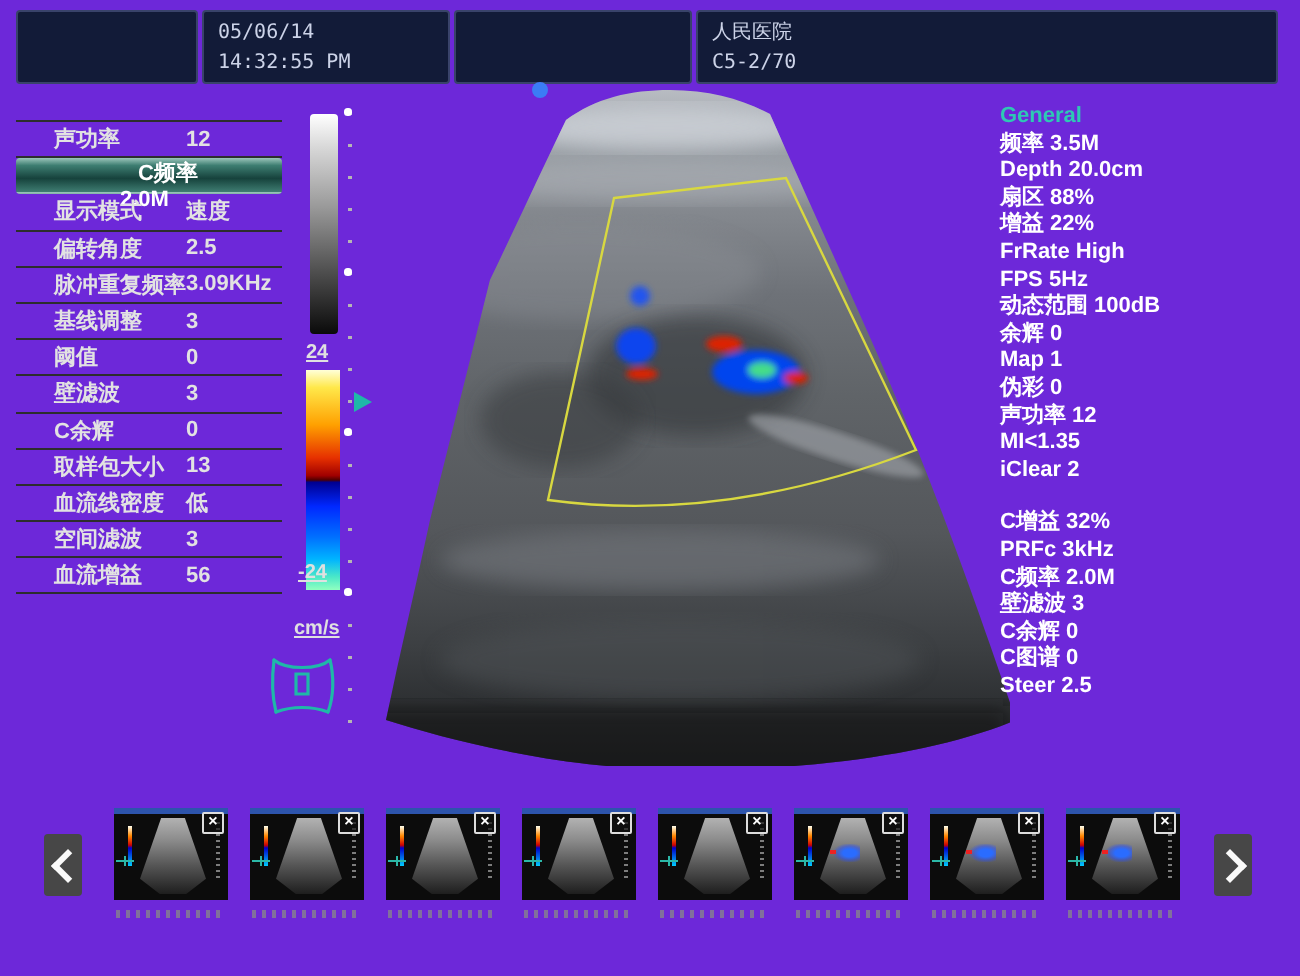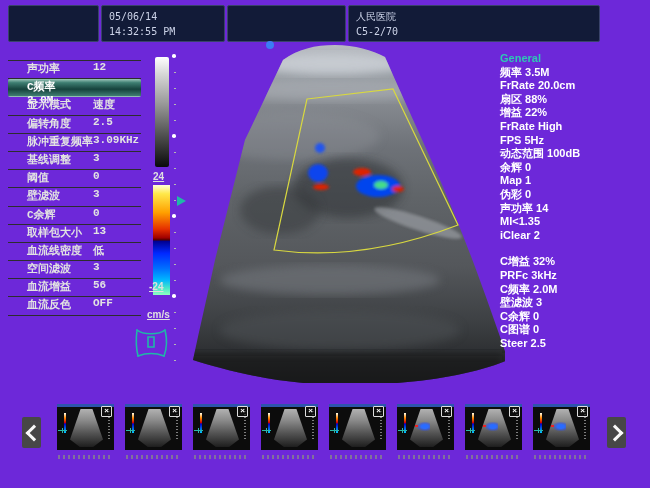--- a/index.html
+++ b/index.html
@@ -6,27 +6,27 @@
   .screen{position:relative;width:650px;height:488px;background:#6d28d9;overflow:hidden;
           font-family:"Liberation Sans",sans-serif;}
 
   
   .hbox{position:absolute;top:5px;height:37px;box-sizing:border-box;background:#121b38;
         border:1px solid #39436a;border-radius:2px;color:#ccd3e8;
         font-family:"DejaVu Sans Mono",monospace;font-size:10px;line-height:15px;padding:3px 7px;}
   #hb1{left:8px;width:91px}
   #hb2{left:101px;width:124px}
   #hb3{left:227px;width:119px}
-  #hb4{left:348px;width:252px}
+  #hb4{left:348px;width:291px}
 
   
   .params{position:absolute;left:8px;top:60px;width:133px;border-top:1px solid #2d2d2d;}
-  .prow{position:relative;height:18.2px;display:flex;align-items:flex-start;box-sizing:border-box;
+  .prow{position:relative;height:18.2px;display:flex;align-items:center;box-sizing:border-box;
         border-bottom:1px solid #2d2d2d;color:#e2e2e2;font-size:11px;font-weight:bold;
-        padding-left:19px;font-family:Liberation Mono, monospace;}
+        padding-left:19px;}
   .prow .lbl{flex:1;white-space:nowrap;}
   .prow .val{width:48px;flex:none;white-space:nowrap;}
   .prow.highlight{background:linear-gradient(180deg,#9cc6bb 0%,#3d7d71 22%,#16423c 60%,#3f7d72 100%);
         border-radius:2px;color:#fff;border-bottom-color:transparent;flex-direction:column;}
 
   
   .graybar{position:absolute;left:155px;top:57px;width:14px;height:110px;border-radius:2px;
         background:linear-gradient(180deg,#ffffff 0%,#d8d8d8 15%,#9a9a9a 42%,#4e4e4e 72%,#0a0a0a 100%);}
   .colorbar{position:absolute;left:153px;top:185px;width:17px;height:110px;
         background:linear-gradient(180deg,#ffffd8 0%,#ffe84a 8%,#ffa000 25%,#e63000 40%,#a00000 48%,
@@ -146,24 +146,20 @@
         <span class="lbl">血流线密度</span>
         <span class="val">低</span>
       </div>
     <div class="prow">
         <span class="lbl">空间滤波</span>
         <span class="val">3</span>
       </div>
     <div class="prow">
         <span class="lbl">血流增益</span>
         <span class="val">56</span>
-      </div>
-    <div class="prow">
-        <span class="lbl">血流反色</span>
-        <span class="val">OFF</span>
       </div>
   </div>
 
   <div class="graybar"></div>
   <div class="scale-lbl" id="cbmax">24</div>
   <div class="colorbar"></div>
   <div class="scale-lbl" id="cbmin">-24</div>
   <div class="scale-lbl" id="cbunit">cm/s</div>
 
   <div class="ruler"></div>
@@ -227,30 +223,30 @@
       <ellipse cx="201" cy="147" rx="7" ry="4" fill="#44dd88"></ellipse>
       <ellipse cx="218" cy="151" rx="6" ry="3" fill="#dd2200"></ellipse>
     </g>
     <path d="M127,61 L213,51 L278,187 Q182,224 94,212 Z" fill="none" stroke="#d8d840" stroke-width="1.2"></path>
     <circle cx="90" cy="7" r="4" fill="#3b7cf5"></circle>
   </svg>
 
   <div class="rpanel">
     <div class="rtitle">General</div>
     <div>频率 3.5M</div>
-    <div>FrRate 20.0cm</div>
+    <div>Depth 20.0cm</div>
     <div>扇区 88%</div>
     <div>增益 22%</div>
     <div>FrRate High</div>
     <div>FPS 5Hz</div>
     <div>动态范围 100dB</div>
     <div>余辉 0</div>
     <div>Map 1</div>
     <div>伪彩 0</div>
-    <div>声功率 14</div>
+    <div>声功率 12</div>
     <div>MI&lt;1.35</div>
     <div>iClear 2</div>
     <div class="c-section">
       <div>C增益 32%</div>
       <div>PRFc 3kHz</div>
       <div>C频率 2.0M</div>
       <div>壁滤波 3</div>
       <div>C余辉 0</div>
       <div>C图谱 0</div>
       <div>Steer 2.5</div>

